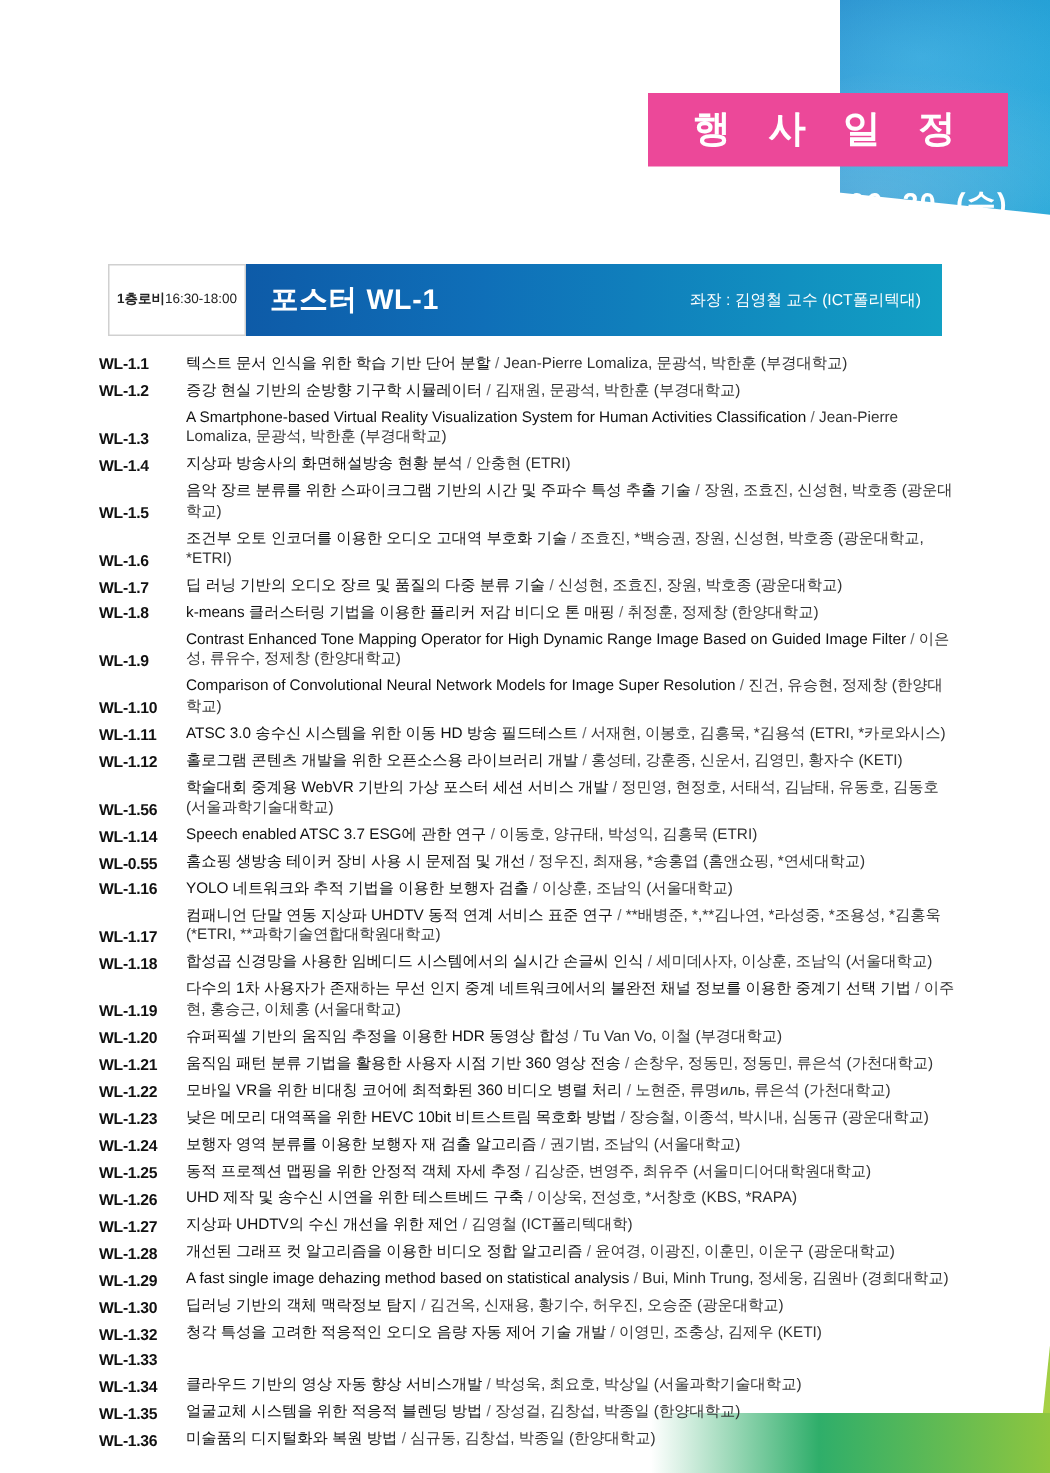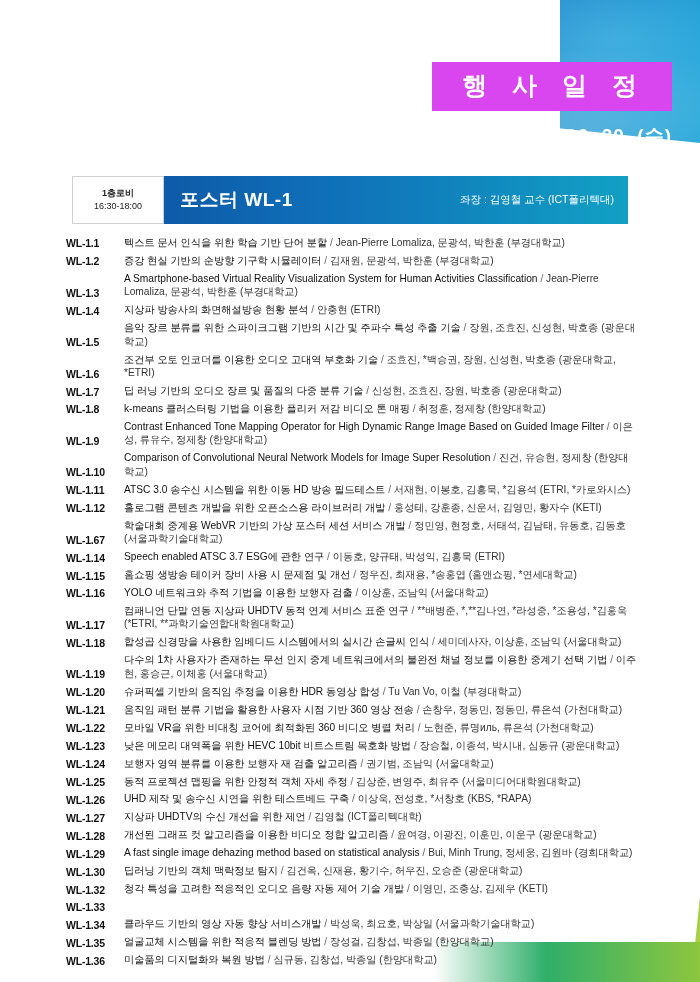--- a/index.html
+++ b/index.html
@@ -32,36 +32,36 @@
   .s2{left:430px;top:-20px;width:360px;height:200px;background:radial-gradient(ellipse at 40% 60%,rgba(120,220,255,.45),rgba(255,255,255,0) 70%);}
   .grain{position:absolute;left:560px;top:150px;width:160px;height:560px;
     background:repeating-linear-gradient(115deg, rgba(255,255,255,.18) 0 2px, rgba(255,255,255,0) 2px 9px);}
   .leafband{
     position:absolute;left:0;bottom:0;width:700px;height:40px;
     background:linear-gradient(90deg,#ffffff 0%,#ffffff 62%,#2fae6a 78%,#8ec63f 100%);
   }
   
   .header{position:absolute;right:28px;top:62px;text-align:right;z-index:5;}
   .title-bar{
-    display:inline-block;background:#d946ef;color:#ffffff;
+    display:inline-block;background:#ec4899;color:#ffffff;
     font-size:25px;letter-spacing:9px;font-weight:bold;
     padding:7px 26px 9px 30px;
   }
   .date{
     margin-top:12px;color:#ffffff;font-size:19px;letter-spacing:1px;font-weight:bold;
   }
   
   .session{
     position:absolute;left:72px;top:176px;width:556px;height:48px;z-index:5;
     background:linear-gradient(90deg,#0d4f9e 0%,#0f6fb8 45%,#12a0c4 100%);
   }
   .session-place{
     position:absolute;left:72px;top:176px;width:92px;height:48px;z-index:6;
     background:#ffffff;border:1px solid #d0d0d0;box-sizing:border-box;
-    display:flex;flex-direction:column;justify-content:center;align-items:center;
+    display:flex;flex-direction:row;justify-content:center;align-items:center;
     font-size:9px;color:#222;line-height:1.5;
   }
   .session-place .pl{font-weight:bold;}
   .session-title{
     position:absolute;left:180px;top:176px;height:48px;display:flex;align-items:center;
     color:#ffffff;font-size:19px;font-weight:bold;z-index:7;letter-spacing:.5px;
   }
   .session-chair{
     position:absolute;right:86px;top:176px;height:48px;display:flex;align-items:center;
     color:#ffffff;font-size:10.5px;z-index:7;
@@ -151,29 +151,29 @@
     </div>
     <div class="row">
       <div class="code">WL-1.11</div>
       <div class="entry"><span>ATSC 3.0 송수신 시스템을 위한 이동 HD 방송 필드테스트</span><span class="sep"> / </span><span class="au">서재현, 이봉호, 김흥묵, *김용석 (ETRI, *카로와시스)</span></div>
     </div>
     <div class="row">
       <div class="code">WL-1.12</div>
       <div class="entry"><span>홀로그램 콘텐츠 개발을 위한 오픈소스용 라이브러리 개발</span><span class="sep"> / </span><span class="au">홍성테, 강훈종, 신운서, 김영민, 황자수 (KETI)</span></div>
     </div>
     <div class="row">
-      <div class="code">WL-1.67</div>
+      <div class="code">WL-1.56</div>
       <div class="entry"><span>학술대회 중계용 WebVR 기반의 가상 포스터 세션 서비스 개발</span><span class="sep"> / </span><span class="au">정민영, 현정호, 서태석, 김남태, 유동호, 김동호 (서울과학기술대학교)</span></div>
     </div>
     <div class="row">
       <div class="code">WL-1.14</div>
       <div class="entry"><span>Speech enabled ATSC 3.7 ESG에 관한 연구</span><span class="sep"> / </span><span class="au">이동호, 양규태, 박성익, 김흥묵 (ETRI)</span></div>
     </div>
     <div class="row">
-      <div class="code">WL-1.15</div>
+      <div class="code">WL-0.55</div>
       <div class="entry"><span>홈쇼핑 생방송 테이커 장비 사용 시 문제점 및 개선</span><span class="sep"> / </span><span class="au">정우진, 최재용, *송홍엽 (홈앤쇼핑, *연세대학교)</span></div>
     </div>
     <div class="row">
       <div class="code">WL-1.16</div>
       <div class="entry"><span>YOLO 네트워크와 추적 기법을 이용한 보행자 검출</span><span class="sep"> / </span><span class="au">이상훈, 조남익 (서울대학교)</span></div>
     </div>
     <div class="row">
       <div class="code">WL-1.17</div>
       <div class="entry"><span>컴패니언 단말 연동 지상파 UHDTV 동적 연계 서비스 표준 연구</span><span class="sep"> / </span><span class="au">**배병준, *,**김나연, *라성중, *조용성, *김홍욱 (*ETRI, **과학기술연합대학원대학교)</span></div>
     </div>

